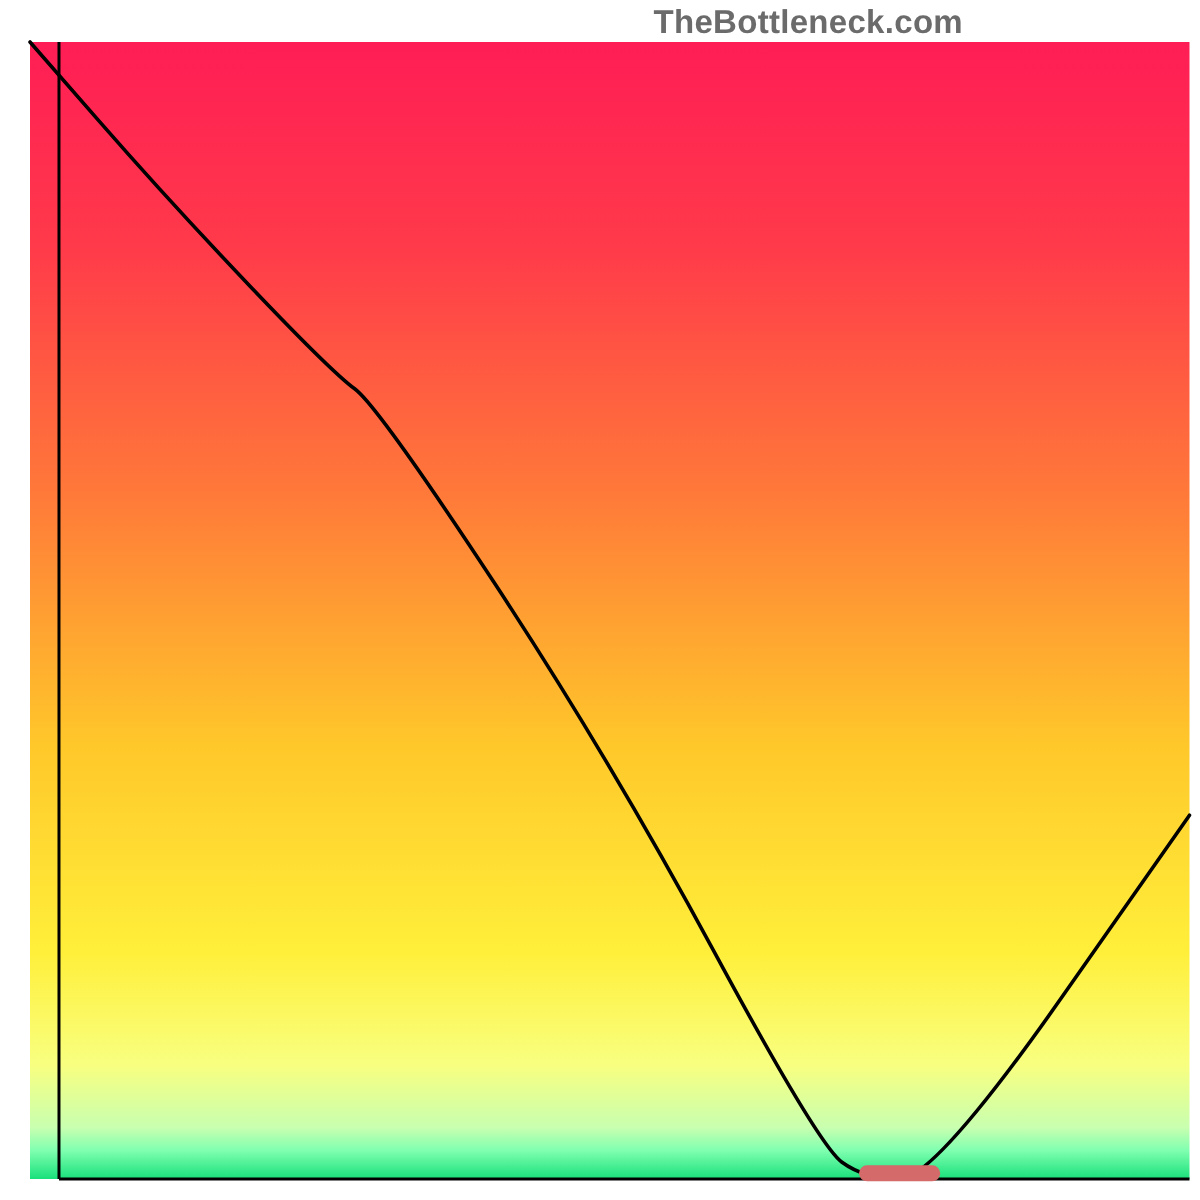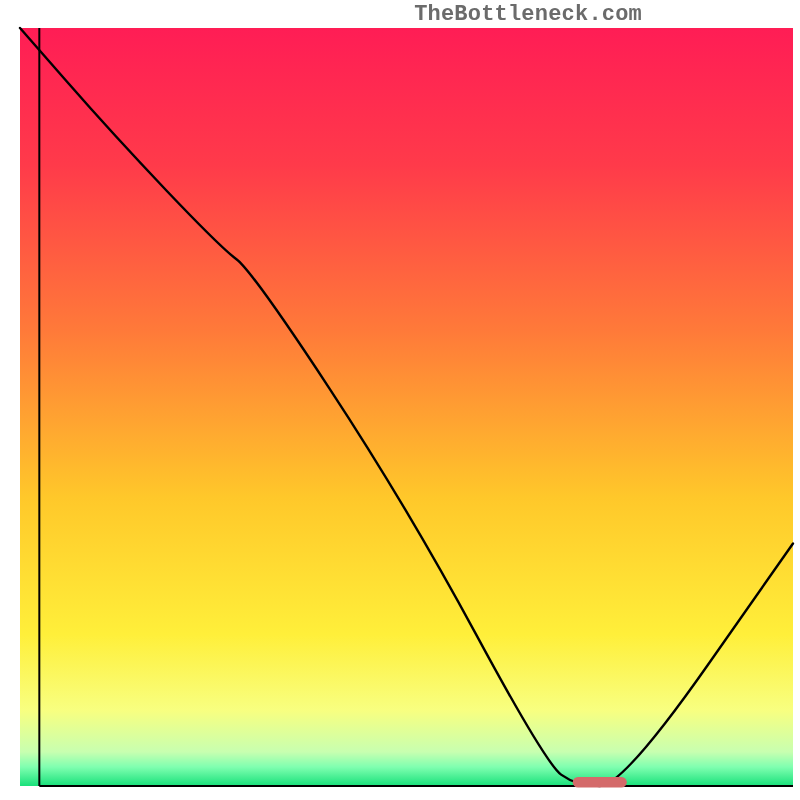--- a/index.html
+++ b/index.html
@@ -8,21 +8,20 @@
     width: 800px;
     height: 800px;
     background: #ffffff;
     font-family: Arial, Helvetica, sans-serif;
     overflow: hidden;
   }
   .stage {
     position: relative;
     width: 652px;
     height: 800px;
-    font-family: Liberation Mono, monospace;
   }
   .watermark {
     position: absolute;
     top: 2px;
     right: 10px;
     font-size: 22px;
     font-weight: 600;
     color: #6b6b6b;
     letter-spacing: 0.2px;
     user-select: none;

